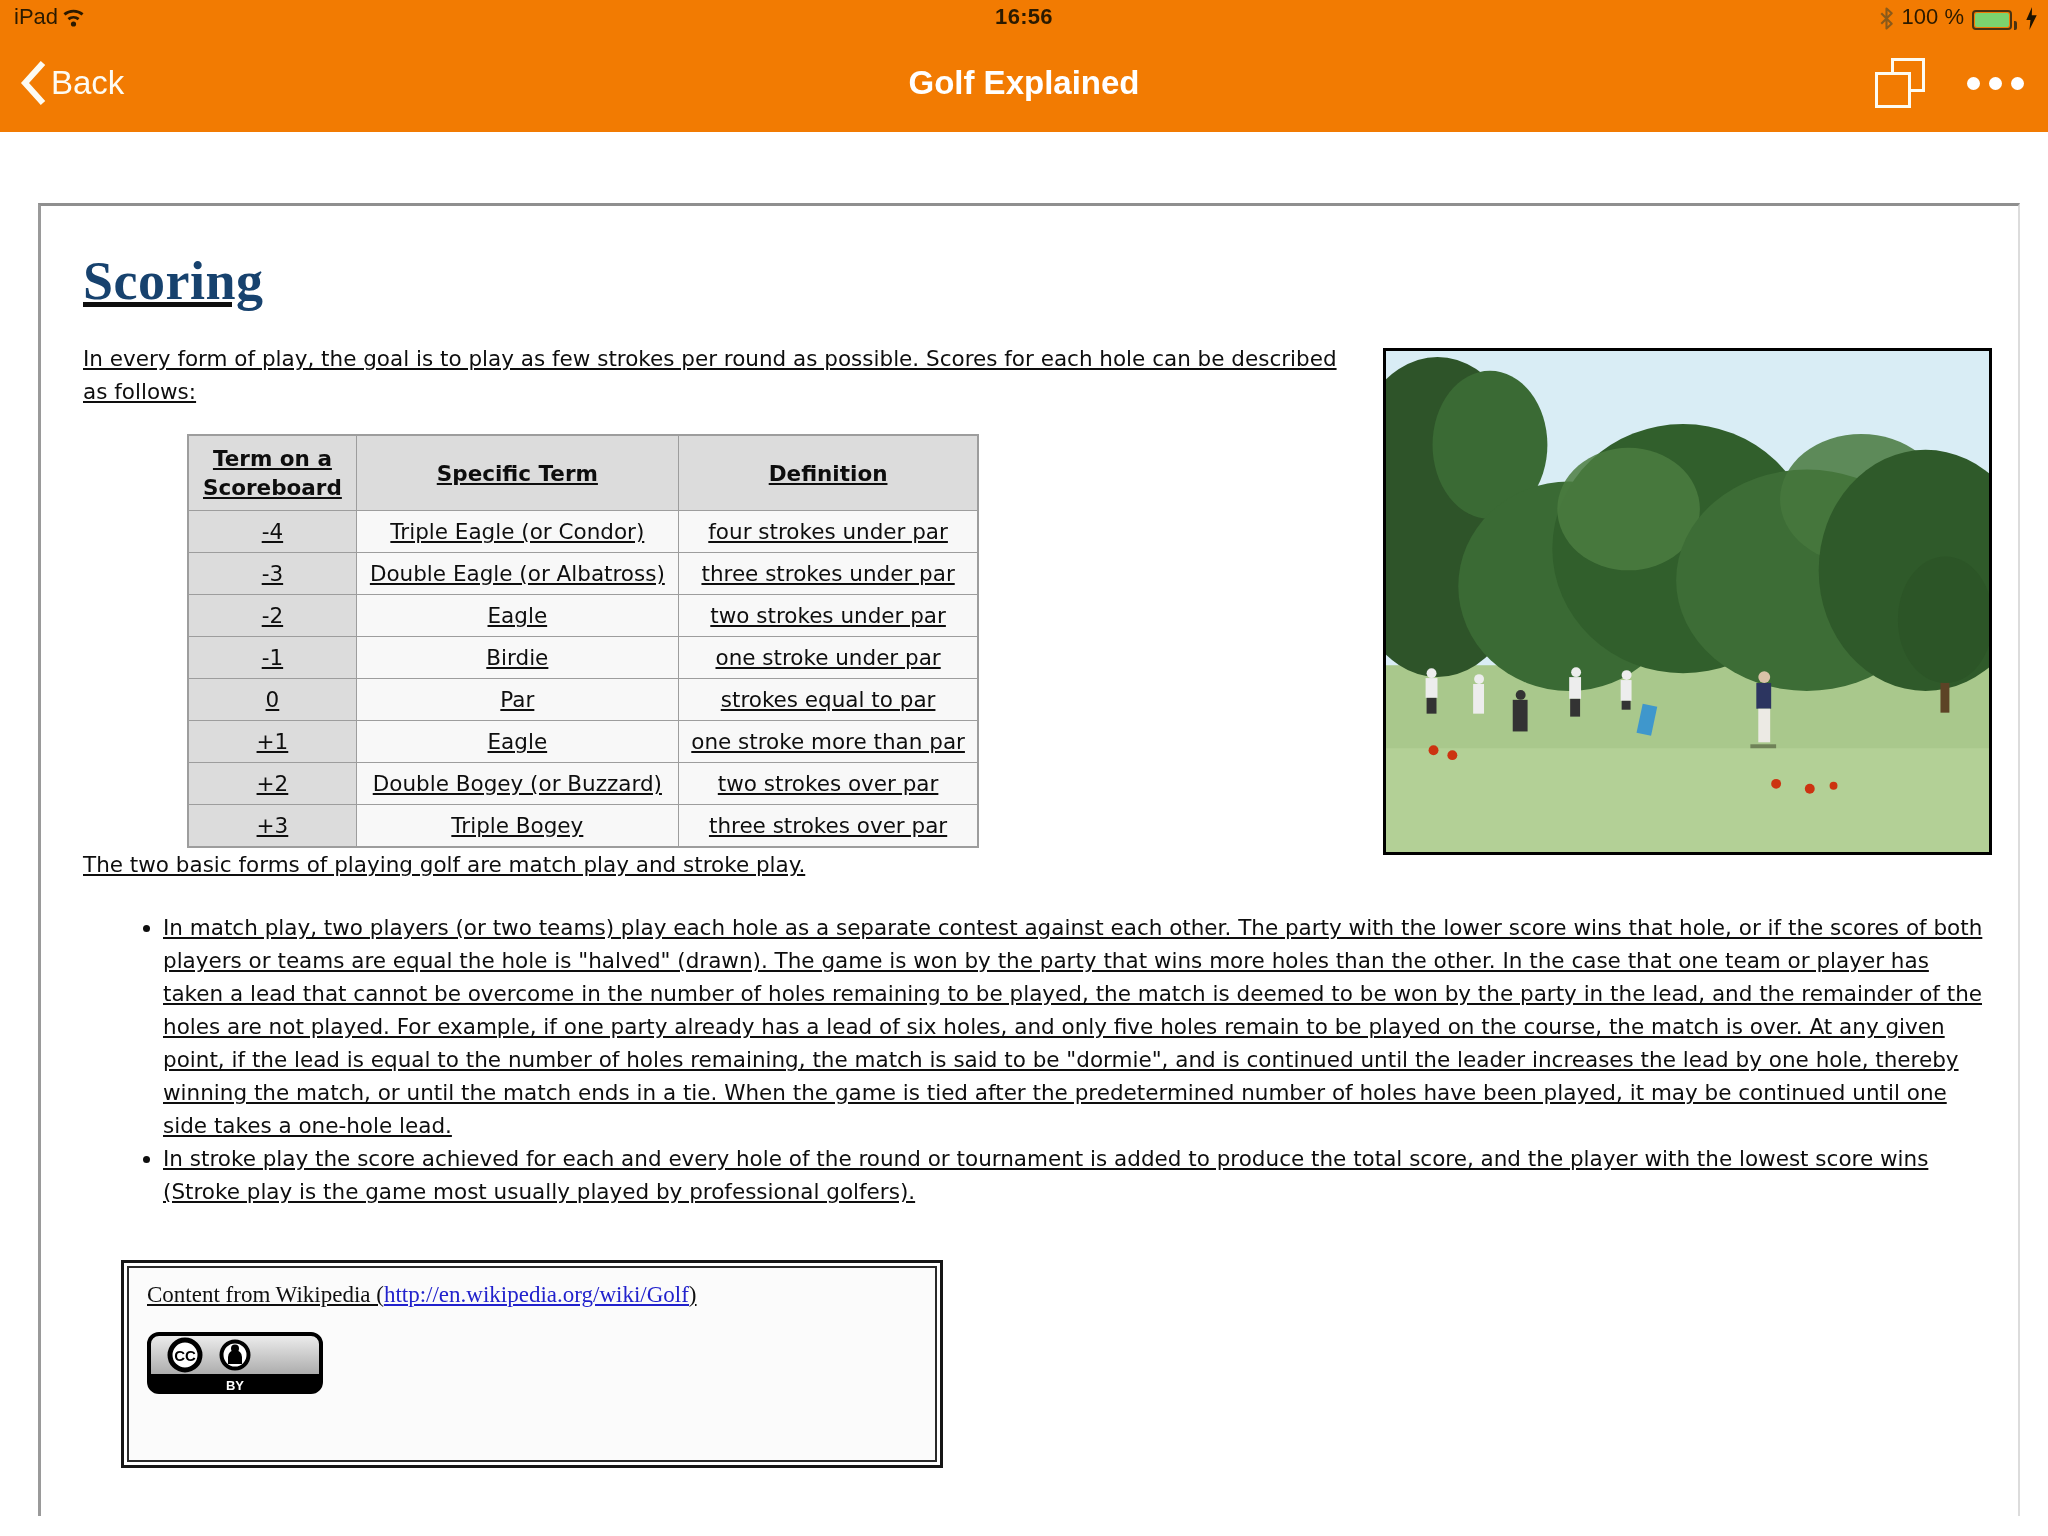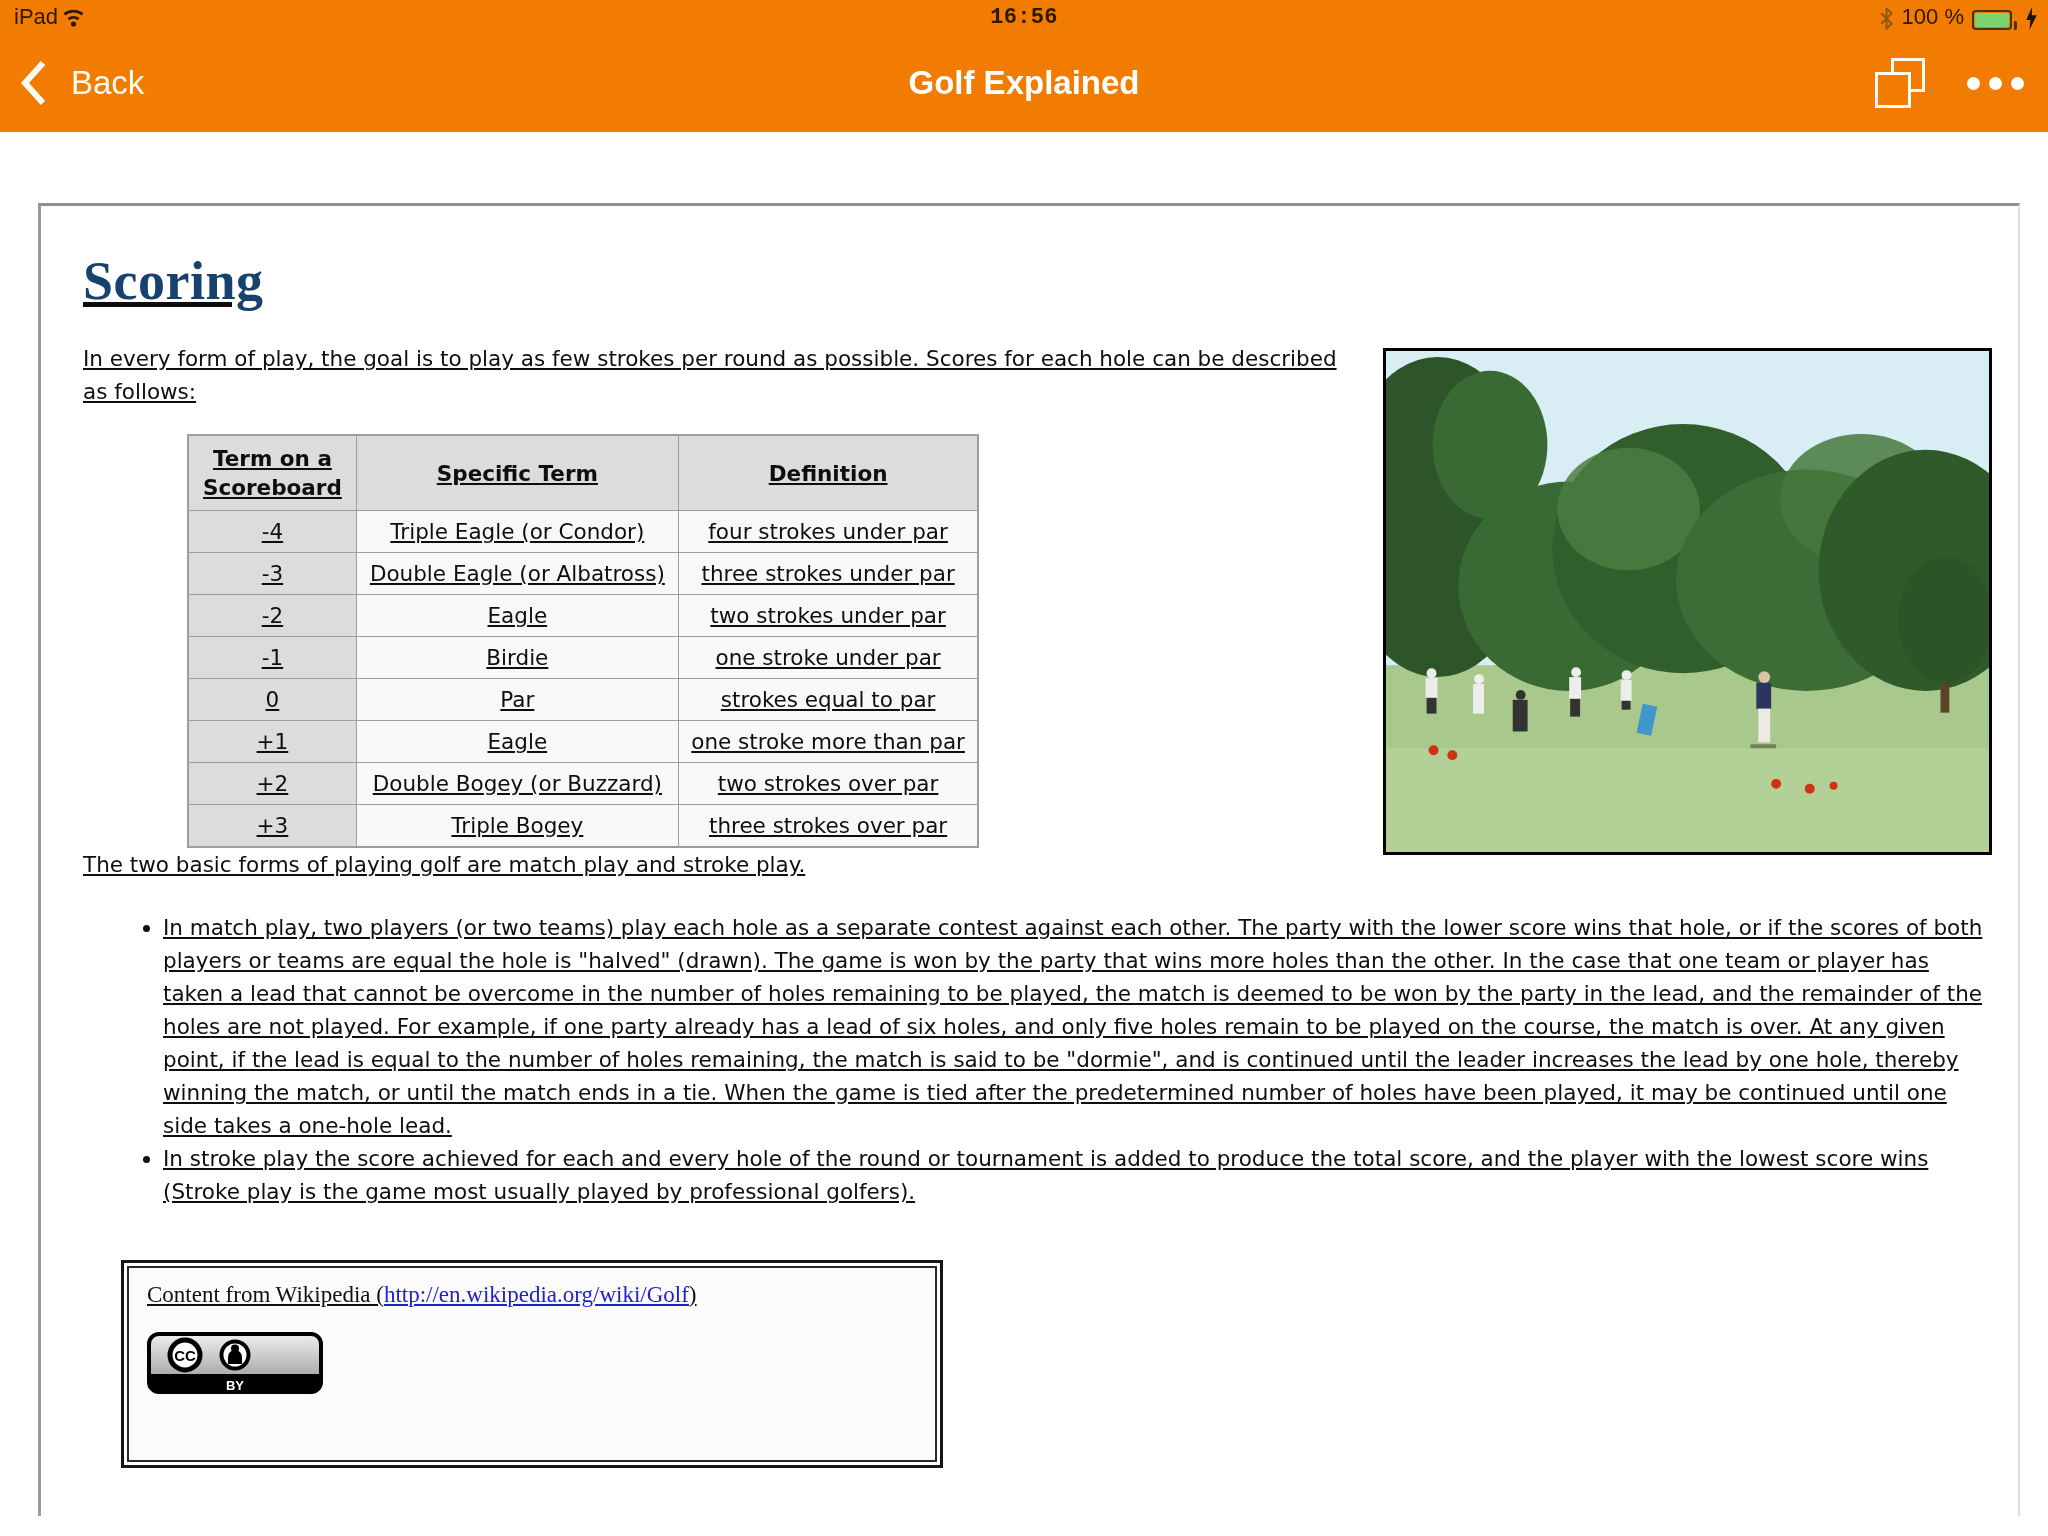--- a/index.html
+++ b/index.html
@@ -21,33 +21,33 @@
   
   .statusbar{
     position:absolute;top:0;left:0;width:2048px;height:34px;
     background:var(--orange);display:flex;align-items:center;
     font-family:"Liberation Sans",sans-serif;font-size:22px;color:var(--status-ink);
     padding:0 8px;
   }
   .status-left{display:flex;align-items:center;gap:2px;padding-left:6px;}
   .status-time{
     position:absolute;left:50%;transform:translateX(-50%);
-    font-weight:700;letter-spacing:.3px;font-family:Liberation Mono, monospace;
+    font-weight:700;letter-spacing:.3px;
   }
   .status-right{margin-left:auto;display:flex;align-items:flex-end;gap:8px;padding-right:2px;}
   .battery{width:40px;height:20px;border:2px solid #4a3210;border-radius:4px;padding:1px;display:inline-block;}
   .battery-fill{display:block;width:100%;height:100%;background:#7cd36e;border-radius:2px;}
   .battery-nub{width:3px;height:9px;background:#4a3210;border-radius:0 2px 2px 0;margin-left:-6px;}
 
   
   .navbar{
     position:absolute;top:34px;left:0;width:2048px;height:98px;
     background:var(--orange);color:#fff;font-family:"Liberation Sans",sans-serif;
   }
-  .back-btn{position:absolute;left:20px;top:0;height:98px;display:flex;align-items:center;gap:24px;cursor:pointer;}
+  .back-btn{position:absolute;left:20px;top:0;height:98px;display:flex;align-items:center;gap:4px;cursor:pointer;}
   .back-label{font-size:33px;color:#fdfbf2;}
   .nav-title{
     position:absolute;left:0;right:0;top:0;height:98px;text-align:center;line-height:98px;
     font-size:33px;font-weight:700;color:#fff;
   }
   .nav-right{position:absolute;right:24px;top:0;height:98px;display:flex;align-items:center;gap:42px;}
   .pages-icon{position:relative;width:50px;height:50px;cursor:pointer;}
   .pg-back{position:absolute;top:0;right:0;width:34px;height:34px;border:3px solid #fdfbf2;}
   .pg-front{position:absolute;bottom:0;left:0;width:36px;height:36px;border:3px solid #fdfbf2;background:var(--orange);}
   .more-icon{display:flex;gap:9px;cursor:pointer;}

